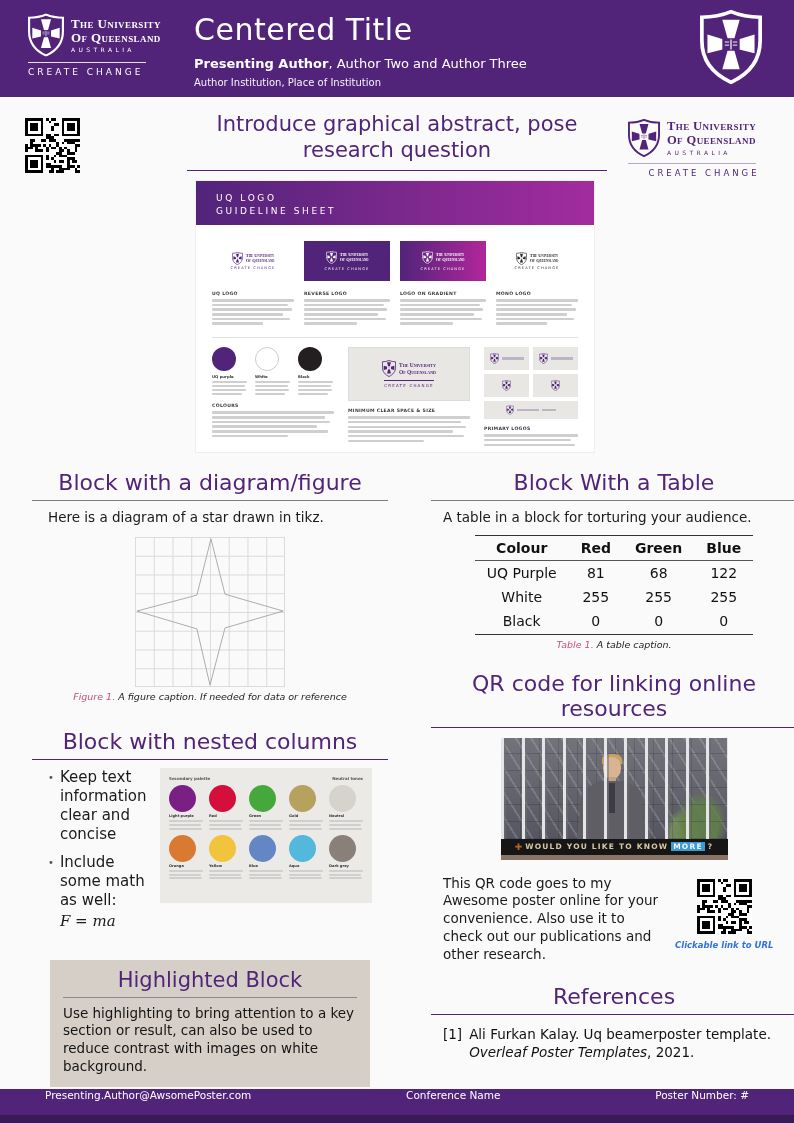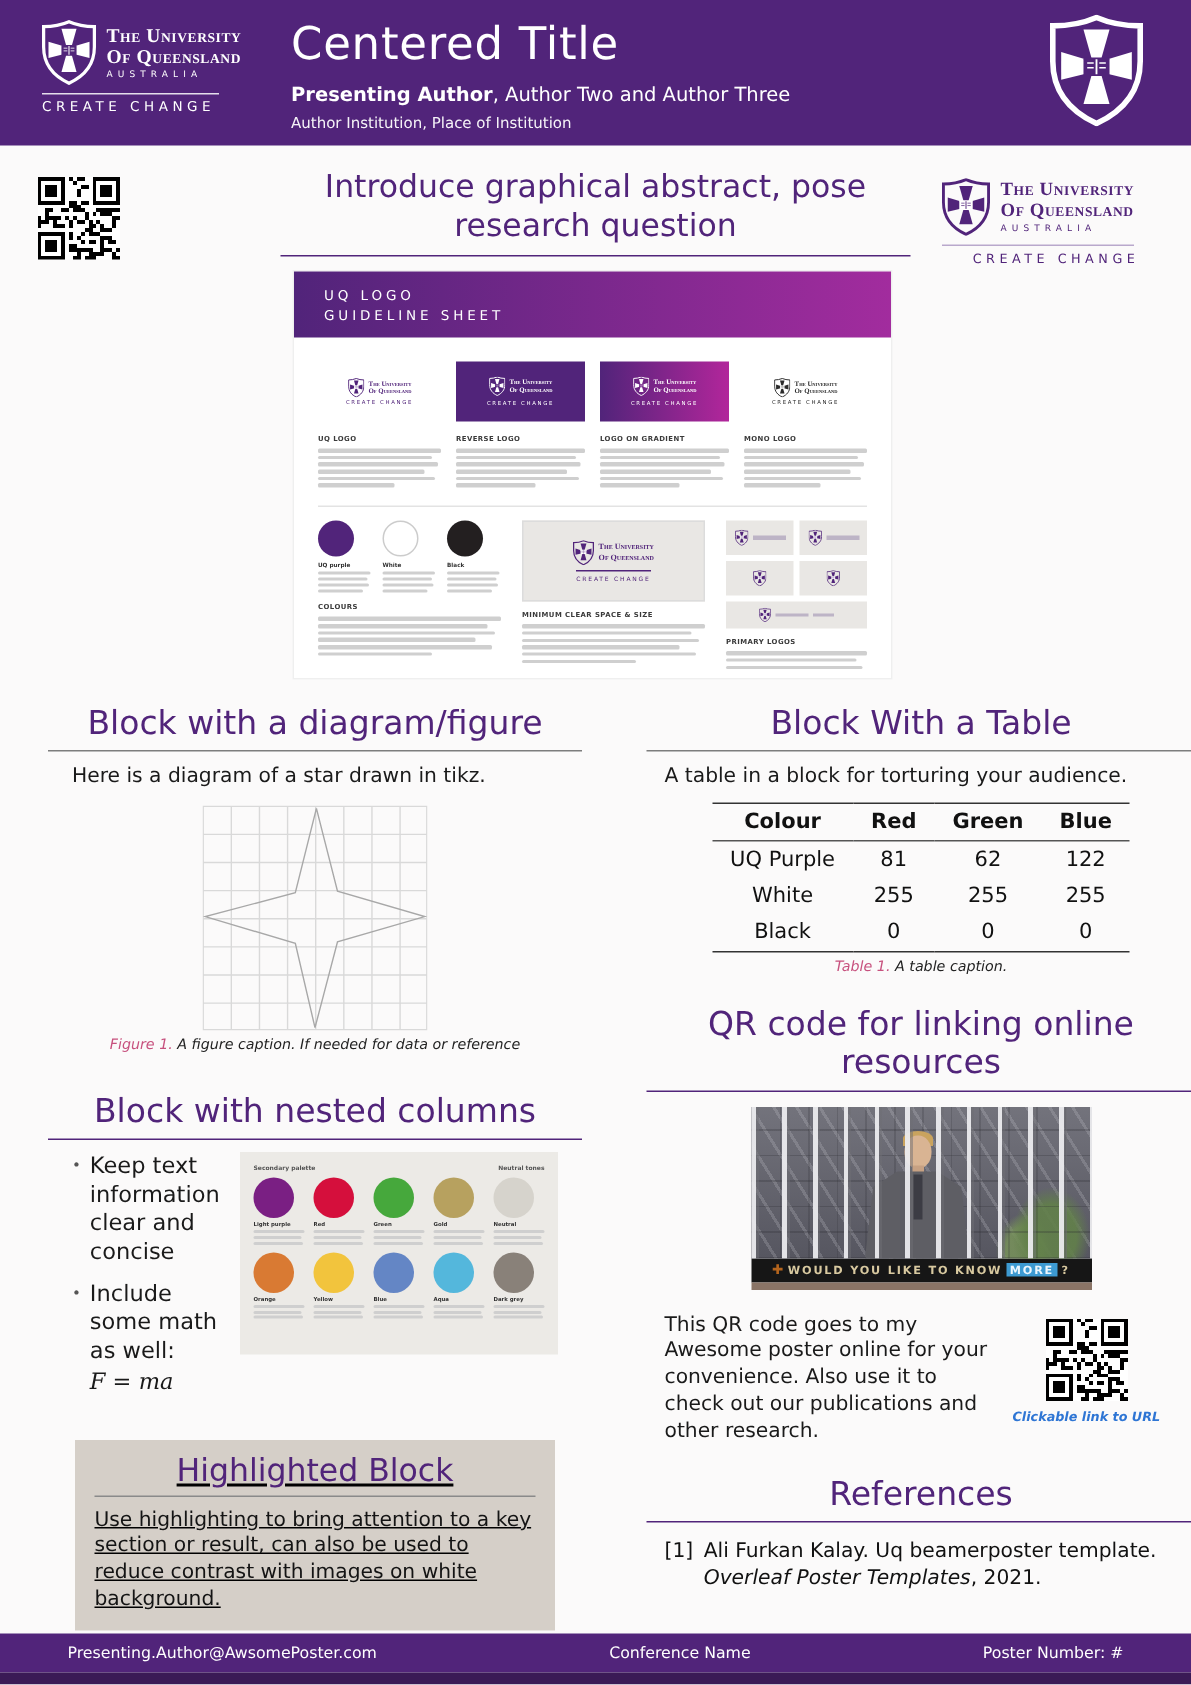--- a/index.html
+++ b/index.html
@@ -87,21 +87,21 @@
   .bullets .dot{color:#555;font-size:10px;line-height:1.9;}
   .mathline{font-family:"DejaVu Serif",serif;font-style:italic;margin-top:2px;}
   .palette{width:212px;background:#ECEAE6;padding:8px 9px;box-sizing:border-box;height:135px;}
   .pal-top{display:flex;justify-content:space-between;font-size:4px;font-weight:bold;color:#555;margin-bottom:4px;}
   .prow{display:flex;gap:6px;margin-bottom:4px;}
   .pcell{width:34px;}
   .pc-dot{width:27px;height:27px;border-radius:50%;}
   .pc-name{font-size:3.6px;font-weight:bold;color:#333;margin:2px 0 1.5px;}
 
   
-  .hiblock{margin:20px 20px 0;background:#D5CFC8;padding:8px 13px 11px;text-decoration:underline;}
+  .hiblock{margin:20px 20px 0;background:#D5CFC8;padding:8px 13px 11px;}
   .hiblock .btitle{font-size:21px;}
   .hiblock .brule{border-top-color:#8a8a8a;margin:4px 0 7px;}
   .hiblock .txt{font-size:13.5px;line-height:1.32;color:#141414;}
 
   
   table.datatable{border-collapse:collapse;margin:8px auto 2px;font-size:14px;color:#111;}
   table.datatable th,table.datatable td{padding:3px 12px;text-align:center;}
   table.datatable thead tr{border-top:1.6px solid #333;border-bottom:1.2px solid #555;}
   table.datatable tbody tr:last-child{border-bottom:1.6px solid #333;}
 
@@ -133,21 +133,21 @@
   .qrside{text-align:center;}
   .qr-art{width:55px;height:55px;margin:4px auto 0;}
   .qrcap{font-size:8.5px;font-weight:bold;font-style:italic;color:#2E75D4;margin-top:6px;}
 
   
   .refs{padding:0 14px;font-size:13.5px;color:#111;margin-top:10px;}
   .ref{display:flex;gap:7px;line-height:1.35;}
   .ref .body .it{font-style:italic;}
 
   
-  .ftr{position:absolute;left:0;top:1089px;width:794px;height:26px;background:#51247A;color:#fff;display:flex;align-items:center;justify-content:space-between;padding:0 45px;box-sizing:border-box;font-size:10.5px;}
+  .ftr{position:absolute;left:0;top:1089px;width:794px;height:26px;background:#51247A;color:#fff;display:flex;align-items:flex-start;justify-content:space-between;padding:0 45px;box-sizing:border-box;font-size:10.5px;}
   .ftr-strip{position:absolute;left:0;top:1115px;width:794px;height:8px;background:#3A1A56;}
 
   .mt26{margin-top:26px;}
   .mt20{margin-top:20px;}
 </style>
 </head>
 <body>
 
 <svg width="0" height="0" style="position:absolute" aria-hidden="true">
   <symbol id="uq-shield" viewBox="0 0 100 120">
@@ -710,21 +710,21 @@
             <th>Colour</th>
             <th>Red</th>
             <th>Green</th>
             <th>Blue</th>
           </tr>
         </thead>
         <tbody>
           <tr>
             <td>UQ Purple</td>
               <td>81</td>
-              <td>62</td>
+              <td>68</td>
               <td>122</td>
           </tr>
           <tr>
             <td>White</td>
               <td>255</td>
               <td>255</td>
               <td>255</td>
           </tr>
           <tr>
             <td>Black</td>

